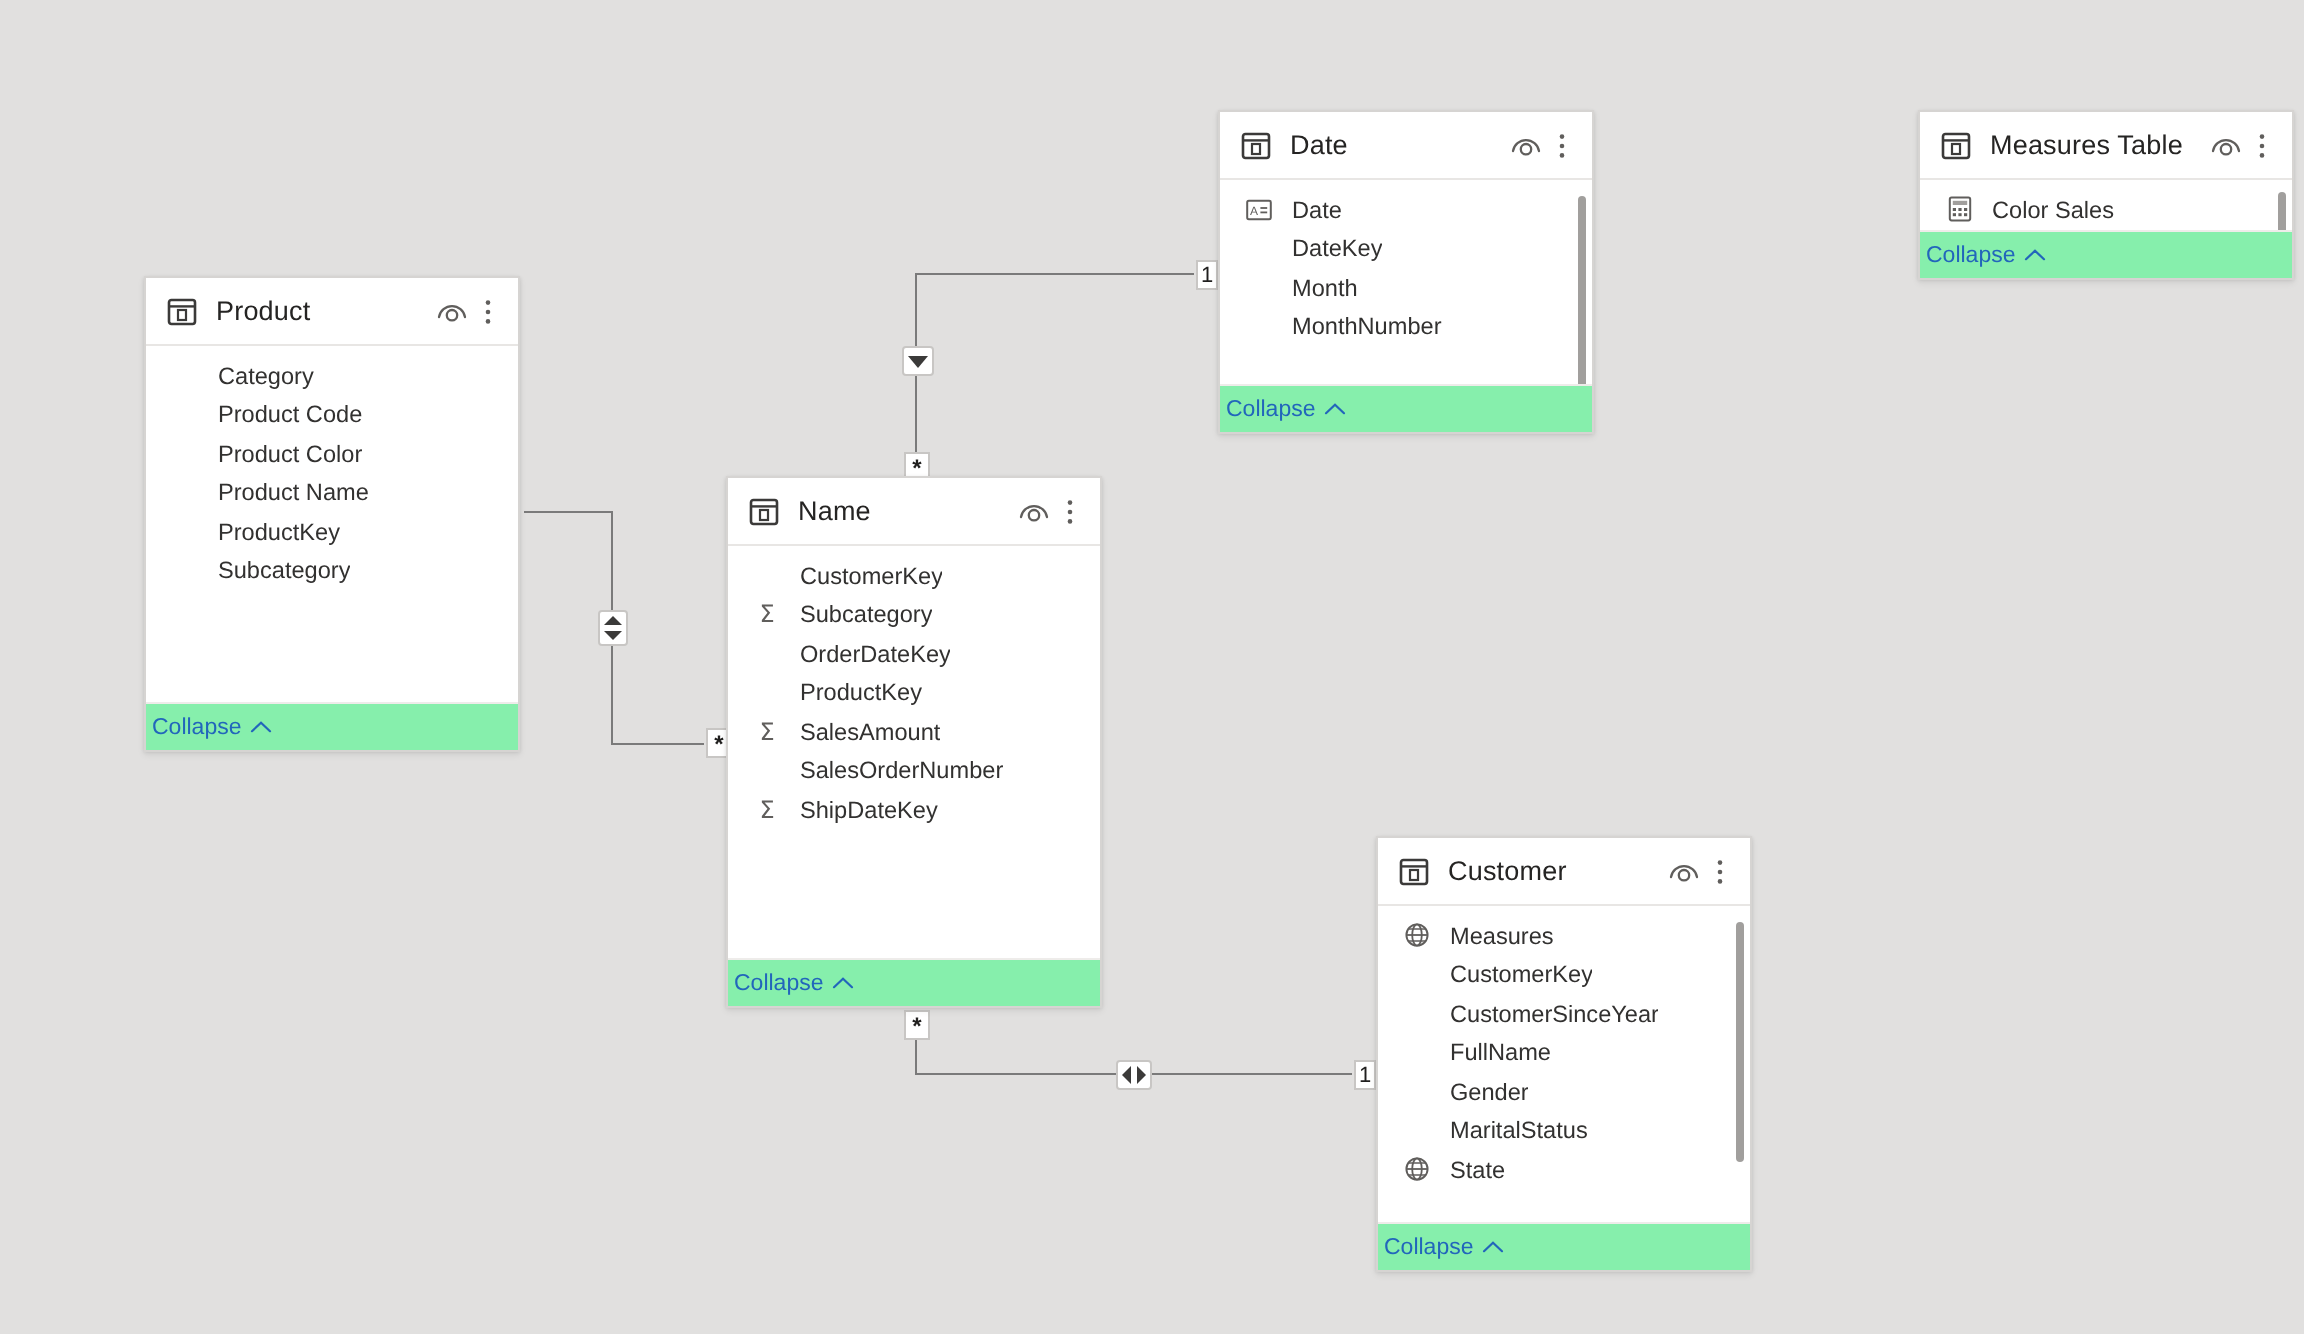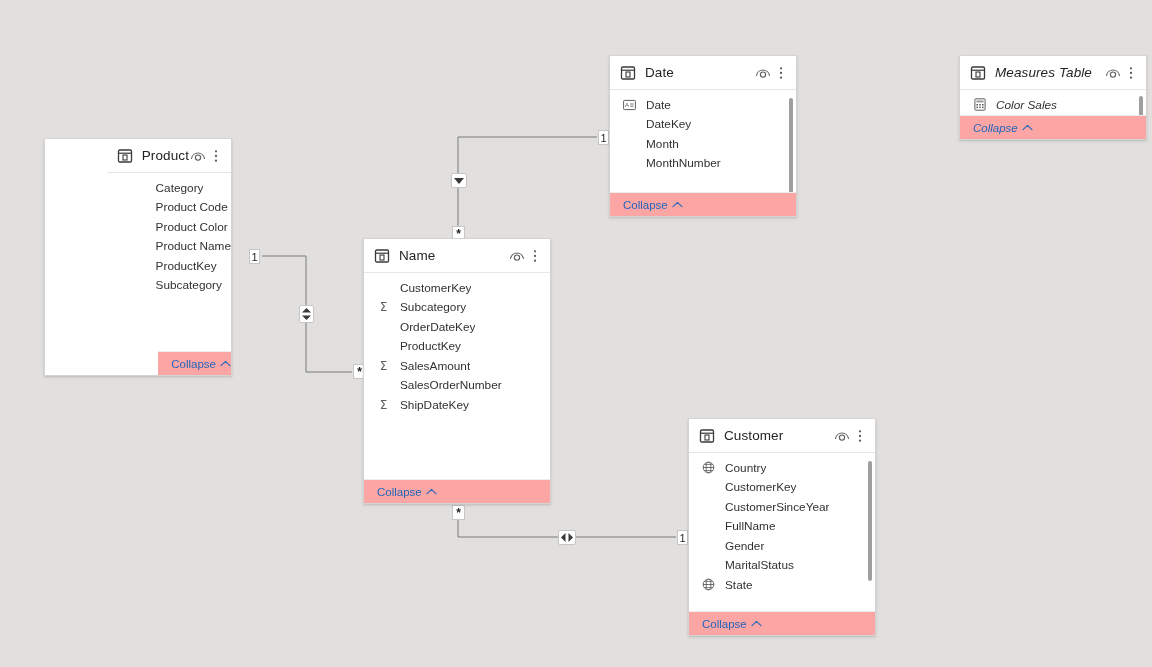--- a/index.html
+++ b/index.html
@@ -118,23 +118,23 @@
     color: #605e5c;
   }
   .field-ico.blank { visibility: hidden; }
   .field-name { overflow: hidden; text-overflow: ellipsis; }
 
   .tbl-foot {
     flex: 0 0 24px;
     height: 24px;
     display: flex;
     align-items: center;
-    padding-left: 13px;
+    padding-left: 3px;
     border-top: 1px solid #eeecea;
-    background: #fca5a5;
+    background: #86efac;
   }
   .collapse-link {
     font-size: 11.5px;
     color: #2266bb;
     cursor: pointer;
     display: inline-flex;
     align-items: center;
     gap: 4px;
   }
   .collapse-link svg { display: block; }
@@ -185,21 +185,21 @@
       <div class="card-badge many" style="left: 452px; top: 505px;">*</div>
       <div class="card-badge one" style="left: 677px; top: 530px;">1</div>
       <div class="fdir" style="left: 558px; top: 530px; width: 18px; height: 15px;">
         <svg width="14" height="11" viewBox="0 0 14 11">
           <path d="M1 5.5 L5.5 1 L5.5 10 Z" fill="#3b3a39"></path>
           <path d="M13 5.5 L8.5 1 L8.5 10 Z" fill="#3b3a39"></path>
         </svg>
       </div>
     </div>
 
-<div class="tbl" style="left: 44px; top: 138px; width: 188px; height: 238px; align-items: flex-end;">
+<div class="tbl" style="left: 72px; top: 138px; width: 188px; height: 238px;">
       <div class="tbl-head">
         <span class="tbl-icon"><svg width="16" height="16" viewBox="0 0 16 16">
             <rect x="1.5" y="2" width="13" height="12" rx="1.2" fill="none" stroke="#3b3a39" stroke-width="1.3"></rect>
             <line x1="1.5" y1="5.2" x2="14.5" y2="5.2" stroke="#3b3a39" stroke-width="1.2"></line>
             <rect x="6" y="7" width="4" height="5" fill="none" stroke="#3b3a39" stroke-width="1.1"></rect>
           </svg></span>
         <span class="tbl-title">Product</span>
         <span class="head-btn">
           <svg width="16" height="13" viewBox="0 0 16 13">
             <path d="M1.5 9.5 A6.6 6.6 0 0 1 14.5 9.5" fill="none" stroke="#605e5c" stroke-width="1.15" stroke-linecap="round"></path>
@@ -303,21 +303,21 @@
         <span class="collapse-link">
           <span>Collapse</span>
           <span>
             <svg width="11" height="7" viewBox="0 0 11 7">
               <path d="M1 5.6 L5.5 1.4 L10 5.6" fill="none" stroke="#2266bb" stroke-width="1.1" stroke-linecap="round"></path>
             </svg>
           </span>
         </span>
       </div>
     </div>
-    <div class="tbl" style="left: 959px; top: 55px; width: 188px; height: 85px; font-style: italic;">
+    <div class="tbl" style="left: 959px; top: 55px; width: 188px; height: 85px;">
       <div class="tbl-head">
         <span class="tbl-icon"><svg width="16" height="16" viewBox="0 0 16 16">
             <rect x="1.5" y="2" width="13" height="12" rx="1.2" fill="none" stroke="#3b3a39" stroke-width="1.3"></rect>
             <line x1="1.5" y1="5.2" x2="14.5" y2="5.2" stroke="#3b3a39" stroke-width="1.2"></line>
             <rect x="6" y="7" width="4" height="5" fill="none" stroke="#3b3a39" stroke-width="1.1"></rect>
           </svg></span>
         <span class="tbl-title">Measures Table</span>
         <span class="head-btn">
           <svg width="16" height="13" viewBox="0 0 16 13">
             <path d="M1.5 9.5 A6.6 6.6 0 0 1 14.5 9.5" fill="none" stroke="#605e5c" stroke-width="1.15" stroke-linecap="round"></path>
@@ -456,21 +456,21 @@
         <div class="field">
           <span class="field-ico">
             <svg width="13" height="13" viewBox="0 0 13 13">
               <circle cx="6.5" cy="6.5" r="5.3" fill="none" stroke="#605e5c" stroke-width="0.95"></circle>
               <ellipse cx="6.5" cy="6.5" rx="2.4" ry="5.3" fill="none" stroke="#605e5c" stroke-width="0.9"></ellipse>
               <line x1="1.2" y1="6.5" x2="11.8" y2="6.5" stroke="#605e5c" stroke-width="0.9"></line>
               <line x1="2.3" y1="3.5" x2="10.7" y2="3.5" stroke="#605e5c" stroke-width="0.75"></line>
               <line x1="2.3" y1="9.5" x2="10.7" y2="9.5" stroke="#605e5c" stroke-width="0.75"></line>
             </svg>
           </span>
-          <span class="field-name">Country</span>
+          <span class="field-name">Measures</span>
         </div>
         <div class="field">
           <span class="field-ico blank"></span>
           <span class="field-name">CustomerKey</span>
         </div>
         <div class="field">
           <span class="field-ico blank"></span>
           <span class="field-name">CustomerSinceYear</span>
         </div>
         <div class="field">

